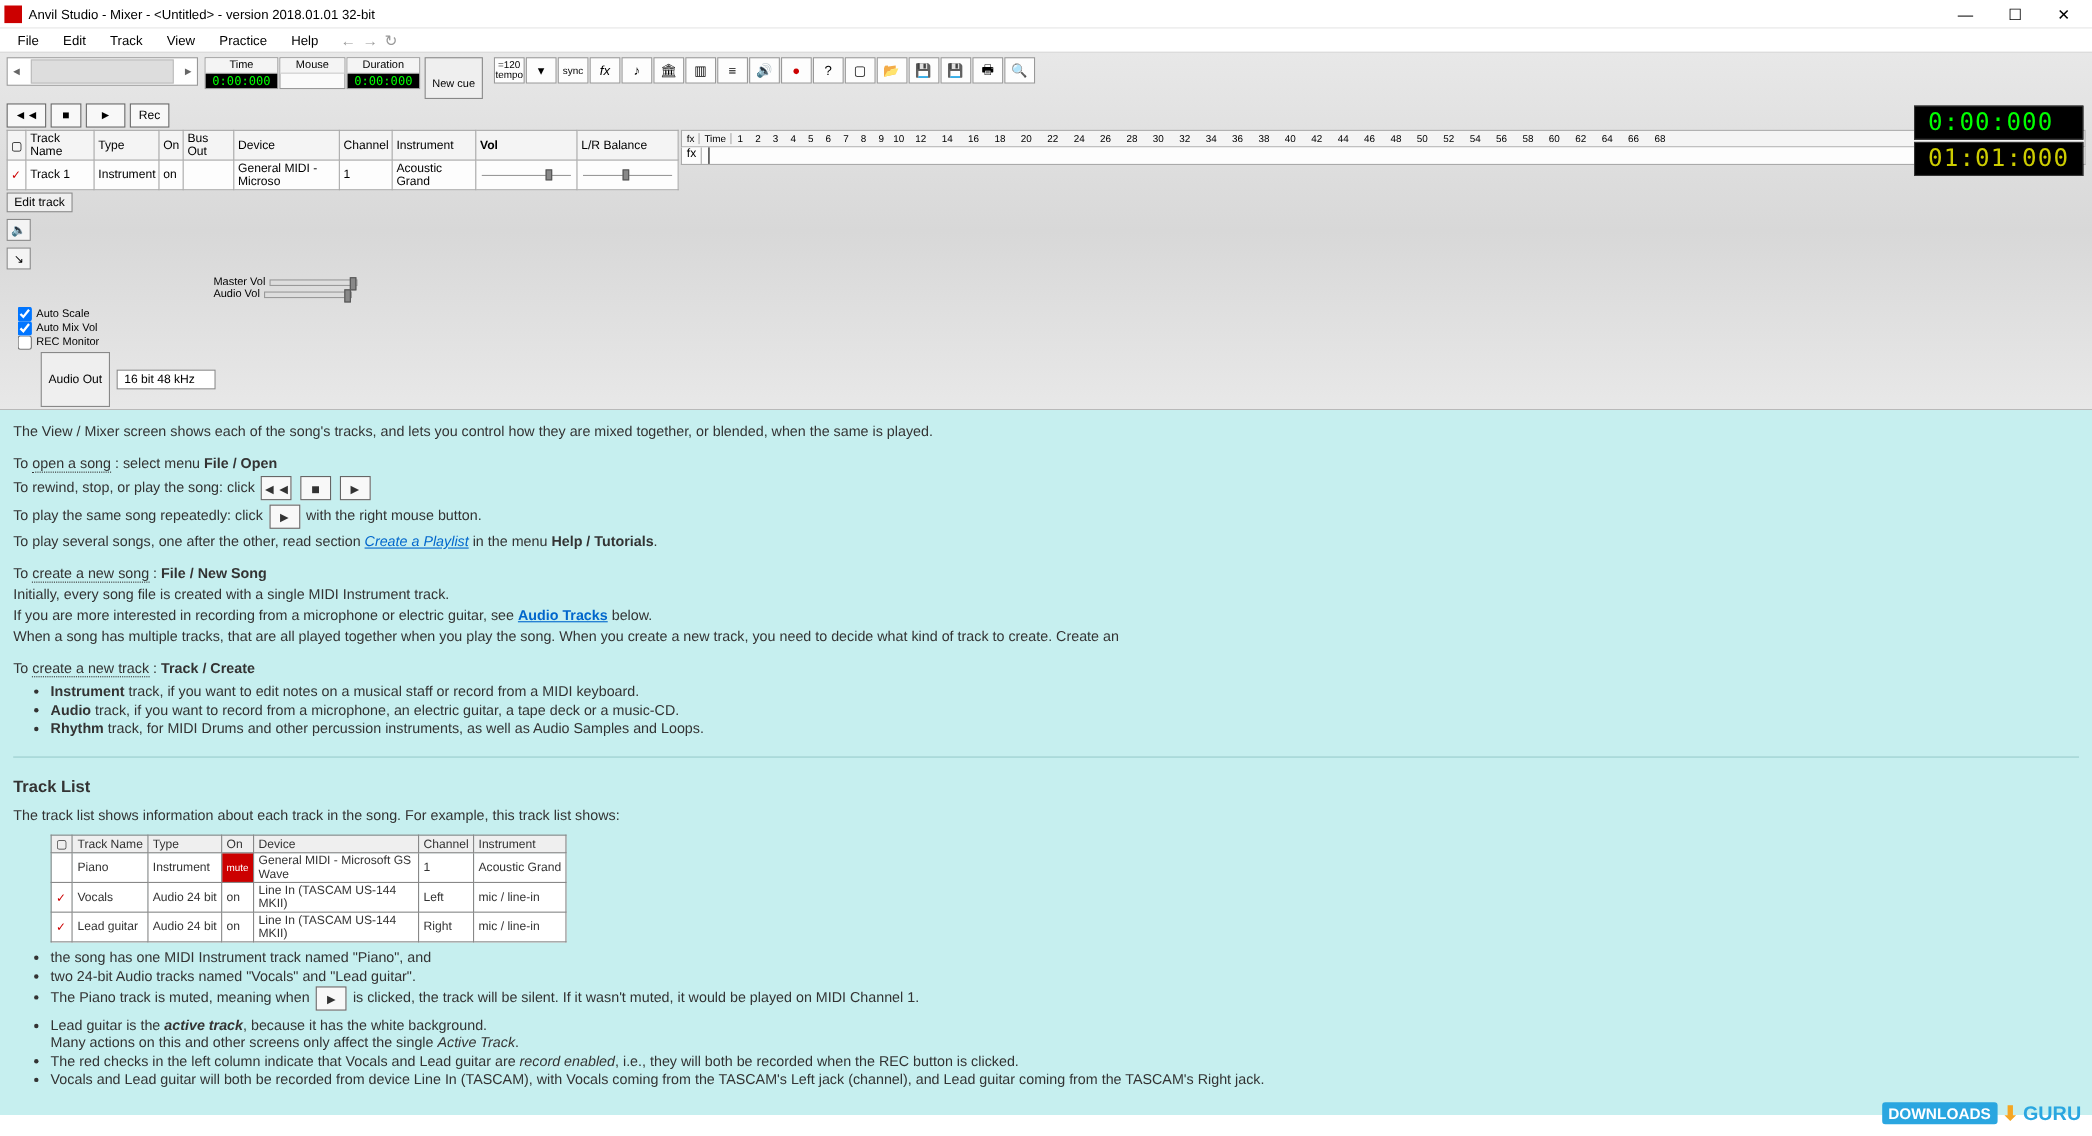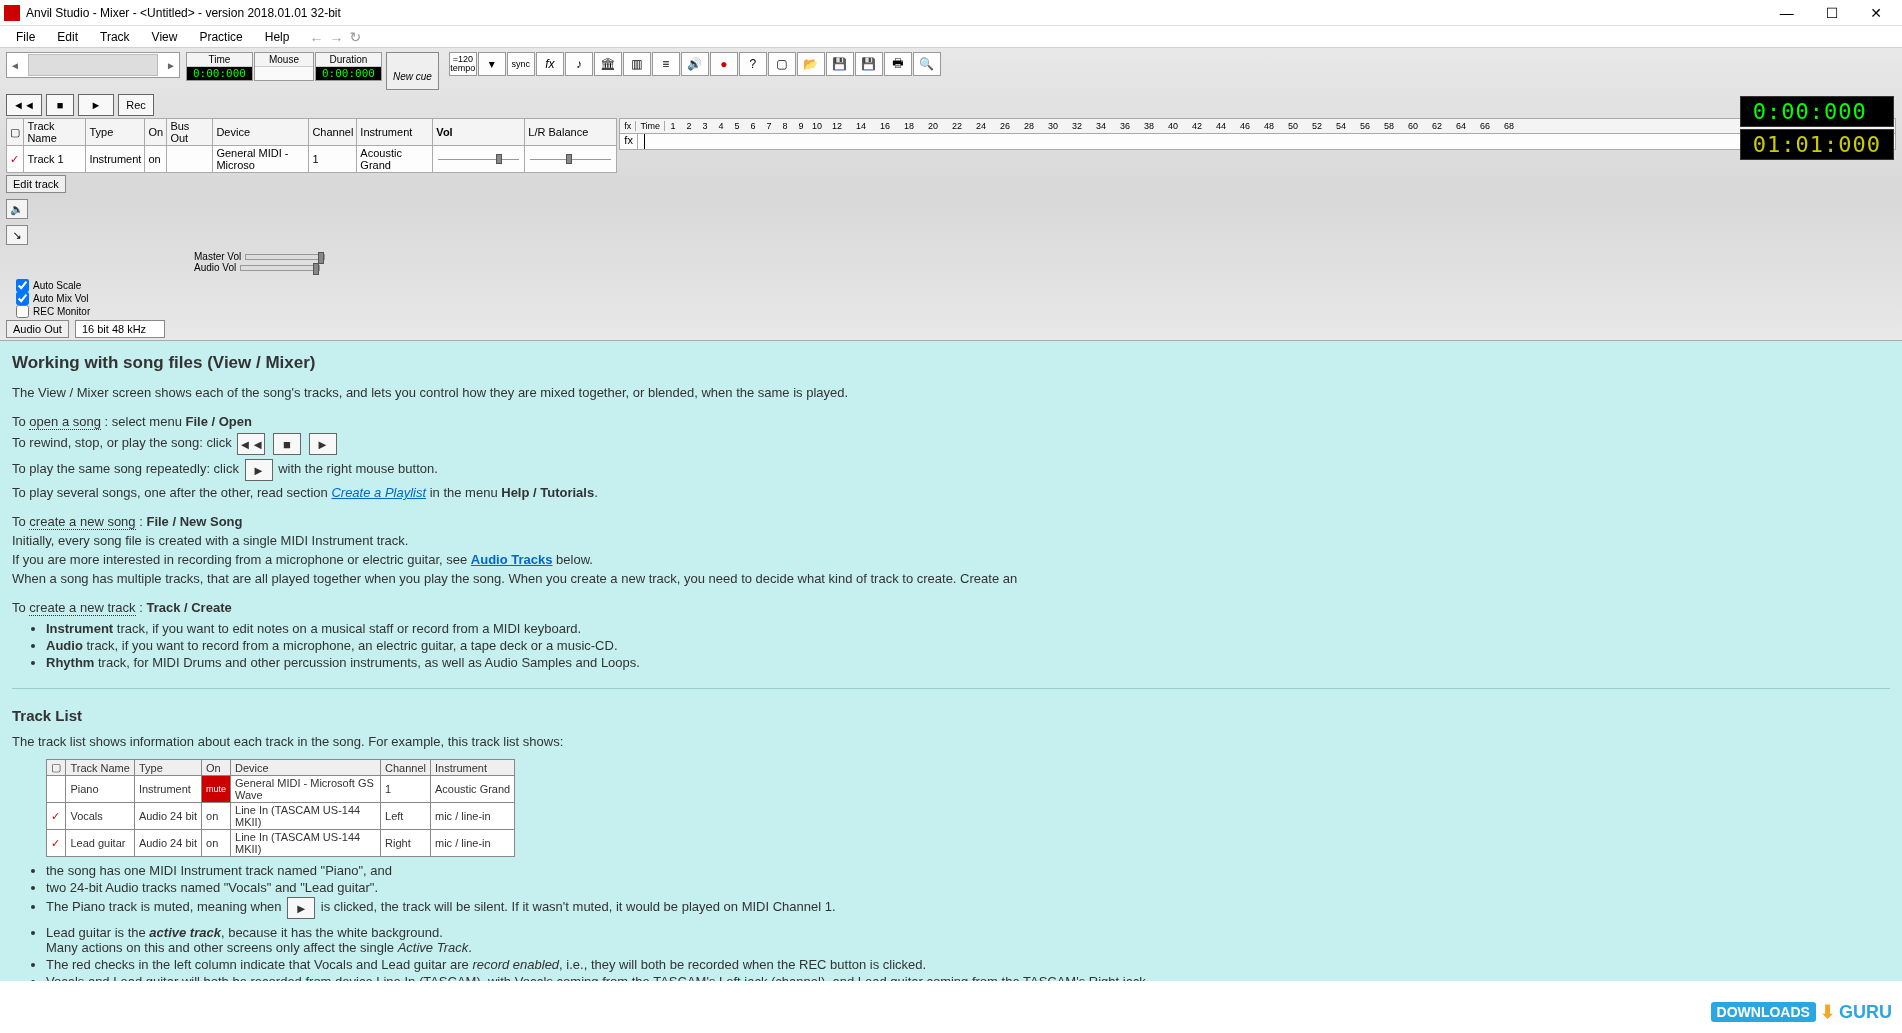--- a/index.html
+++ b/index.html
@@ -66,21 +66,21 @@
 .scrollbar-stub .arr { width:16px; text-align:center; font-size:10px; color:#666;}
 
 .time-cells { display:flex; gap:1px; margin-right:4px;}
 .time-cell {
   display:flex; flex-direction:column; border:1px solid #999; background:#fafafa;
 }
 .time-cell .hdr { text-align:center; padding:1px 6px; background:#f4f4f4; border-bottom:1px solid #ccc; font-size:10px;}
 .time-cell .val {
   background:#000; color:#0f0; text-align:center; padding:0 6px; font-family:monospace; font-size:11px; min-width:58px;
 }
-.newcue-btn { border:1px solid #888; background:#efefef; padding:18px 6px; font-size:10px; align-self:flex-start; height:32px;font-style:italic;}
+.newcue-btn { border:1px solid #888; background:#efefef; padding:18px 6px; font-size:10px; align-self:flex-start; height:32px;}
 
 .tool-icons { display:flex; gap:1px; margin-left:4px; flex-wrap:wrap; }
 .tool-icons .row { display:flex; gap:1px;}
 .tool-btn {
   width:28px; height:24px; border:1px solid #999; background:#fdfdfd;
   display:flex; align-items:center; justify-content:center; font-size:12px;
 }
 .tempo-lbl { font-size:9px; text-align:center; line-height:1;}
 .clock-big {
   position:absolute; right:8px; top:48px;
@@ -133,21 +133,21 @@
 .vol-block .vrow { display:flex; align-items:center; gap:4px;padding-left:48px;}
 .vol-block .slider {
   width:80px; height:6px; background:#ddd; border:1px solid #999; position:relative;
 }
 .vol-block .slider .thumb { position:absolute; right:0; top:-3px; width:6px; height:12px; background:#888; border:1px solid #555;}
 .check-block { font-size:10px; margin-left:10px;}
 .check-block .crow { display:flex; align-items:center; gap:4px;}
 .check-block input { margin:0;}
 
 .audio-out-row { display:flex; align-items:center; gap:6px; margin-top:2px;}
-.audio-out-row .lbl-btn { border:1px solid #888; background:#efefef; padding:2px 6px; font-size:11px;}
+.audio-out-row .lbl-btn { border:1px solid #888; background:#efefef; padding:18px 6px; font-size:11px;margin-left:31px;}
 .audio-out-row .ao-field { border:1px solid #888; background:#fff; padding:2px 6px; width:90px;}
 
 
 .help-pane {
   background:#c6efef;
   height:640px;
   overflow:auto;
   padding:8px 12px 20px 12px;
   color:#333;
   font-size:13px;
@@ -413,21 +413,20 @@
     </div>
   </div>
 
   <div class="audio-out-row">
     <div class="lbl-btn">Audio Out</div>
     <div class="ao-field">16 bit 48 kHz</div>
   </div>
 </div>
 
 <div class="help-pane">
-  <h2>Working with song files (View / Mixer)</h2>
   <p>The View / Mixer screen shows each of the song's tracks, and lets you control how they are mixed together, or blended, when the same is played.</p>
 
   <p style="margin-top:14px;">
     <span>To </span>
     <a class="dotted" href="#">open a song</a>
     <span>: select menu </span>
     <b>File / Open</b>
   </p>
   <p>
     <span>To rewind, stop, or play the song: click </span>

